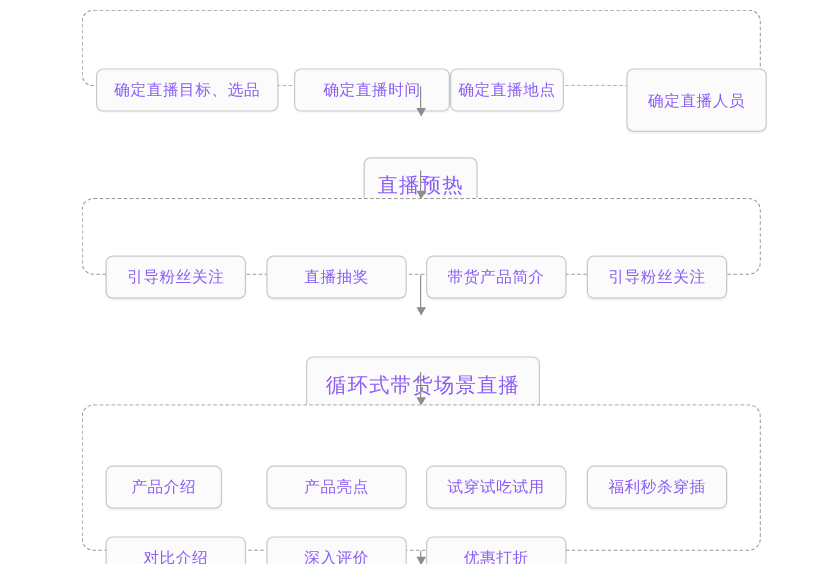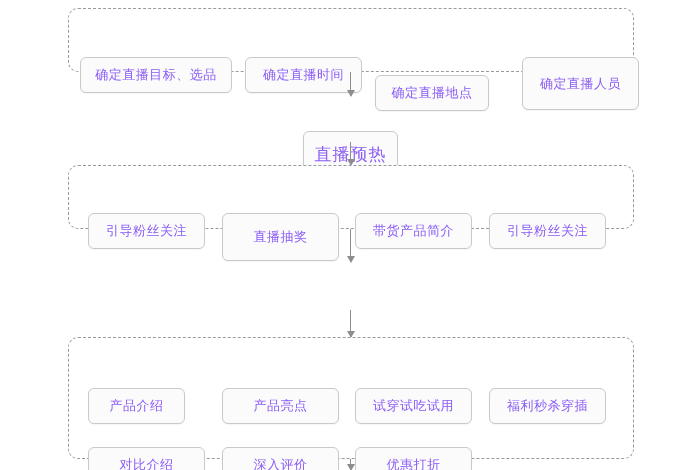--- a/index.html
+++ b/index.html
@@ -68,39 +68,40 @@
   }
 </style>
 </head>
 <body>
 
 <div class="canvas">
 
   <div class="group" style="left:68px; top:8px; width:566px; height:64px;"></div>
 
   <div class="node" style="left:80px; top:22px; width:152px; height:36px;">确定直播目标、选品</div>
-  <div class="node" style="left:245px; top:22px; width:117px; height:36px;">确定直播时间</div>
-  <div class="node" style="left:375px; top:40px; width:114px; height:36px;">确定直播地点</div>
+  <div class="node" style="left:245px; top:22px; width:130px; height:36px;">确定直播时间</div>
+  <div class="node" style="left:375px; top:22px; width:95px; height:36px;">确定直播地点</div>
   <div class="node" style="left:522px; top:22px; width:117px; height:53px;text-align:center;">确定直播人员</div>
 
   <div class="arrow" style="left:350px; top:72px; height:24px;"></div>
 
   <div class="node big" style="left:303px; top:96px; width:95px; height:46px;">直播预热</div>
 
   <div class="arrow" style="left:350px; top:142px; height:23px;"></div>
 
   <div class="group" style="left:68px; top:165px; width:566px; height:64px;"></div>
 
   <div class="node" style="left:88px; top:178px; width:117px; height:36px;">引导粉丝关注</div>
-  <div class="node" style="left:222px; top:178px; width:117px; height:48px;">直播抽奖</div>
+  <div class="node" style="left:222px; top:178px; width:117px; height:36px;">直播抽奖</div>
   <div class="node" style="left:355px; top:178px; width:117px; height:36px;">带货产品简介</div>
   <div class="node" style="left:489px; top:178px; width:117px; height:36px;">引导粉丝关注</div>
 
   <div class="arrow" style="left:350px; top:229px; height:33px;"></div>
 
+  <div class="node big" style="left:255px; top:262px; width:195px; height:48px;">循环式带货场景直播</div>
 
   <div class="arrow" style="left:350px; top:310px; height:27px;"></div>
 
   <div class="group" style="left:68px; top:337px; width:566px; height:122px;"></div>
 
   <div class="node" style="left:88px; top:353px; width:97px; height:36px;">产品介绍</div>
   <div class="node" style="left:355px; top:353px; width:117px; height:36px;">试穿试吃试用</div>
   <div class="node" style="left:222px; top:353px; width:117px; height:36px;">产品亮点</div>
   <div class="node" style="left:489px; top:353px; width:117px; height:36px;">福利秒杀穿插</div>
 

